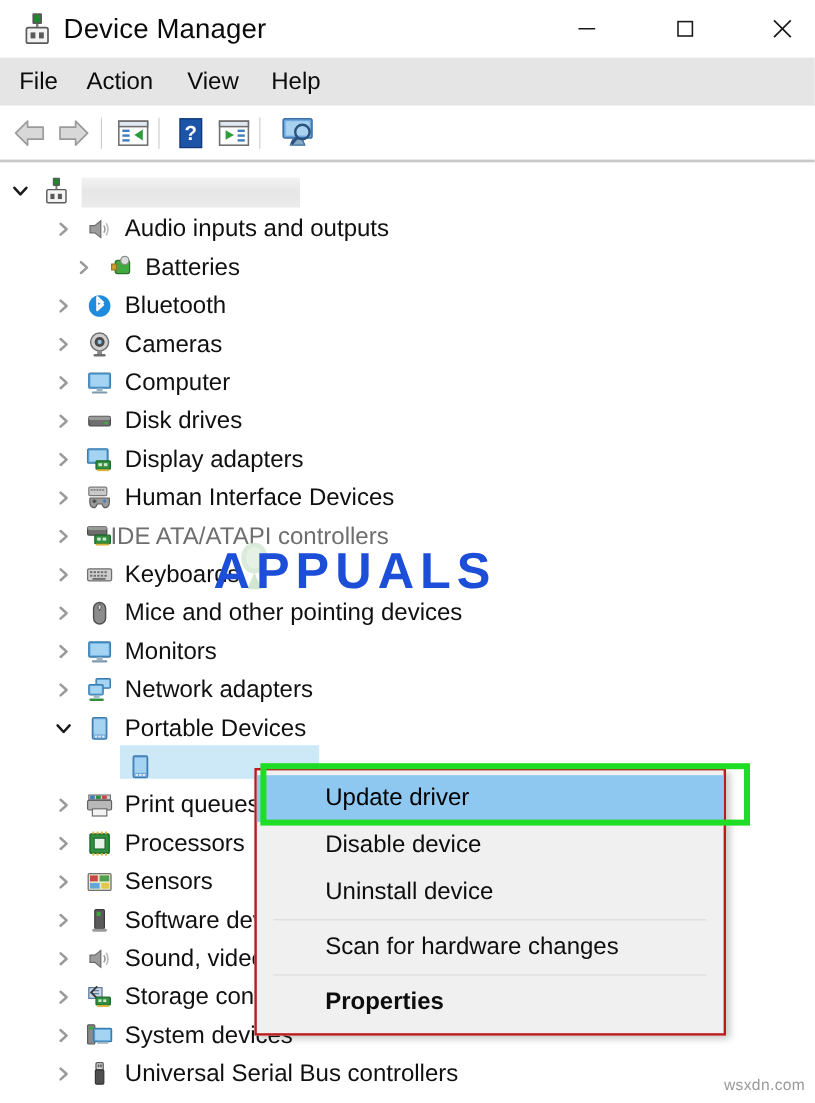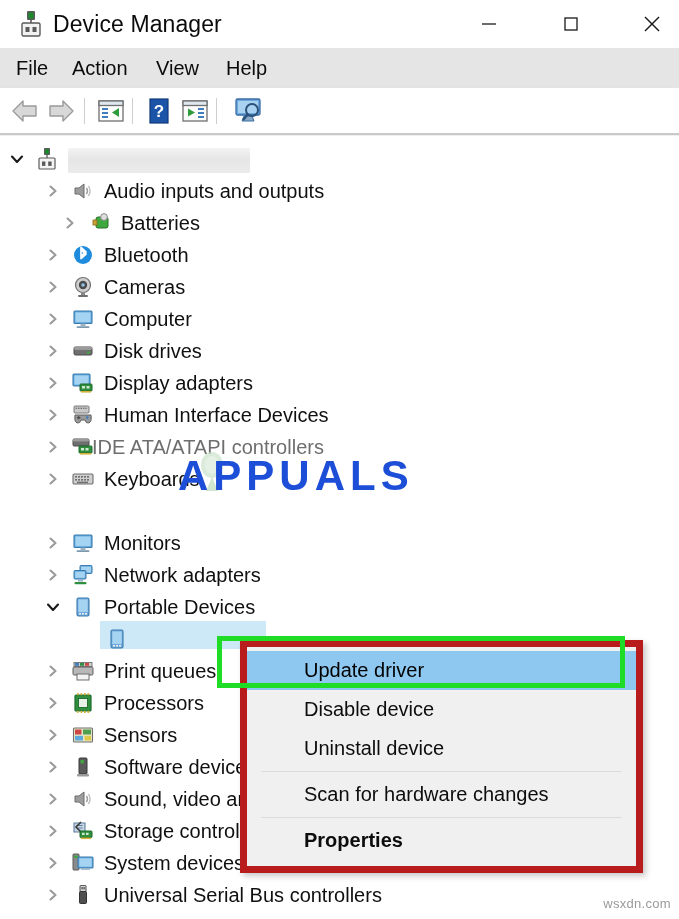--- a/index.html
+++ b/index.html
@@ -127,23 +127,23 @@
   }
   .wm-br{
     position:absolute;right:8px;bottom:8px;
     font-size:13px;color:#9a9a9a;
     font-family:"Liberation Sans", sans-serif;
     letter-spacing:0.3px;
   }
 
   
   .ctx{
-    position:absolute;left:240px;top:640px;width:389px;
+    position:absolute;left:212px;top:640px;width:389px;
     background:#f0f0f0;
-    border:7px solid #b91c1c;
+    border:2px solid #b91c1c;
     box-shadow:3px 3px 6px rgba(0,0,0,0.22);
   }
   .ctx-item{
     position:relative;height:39px;line-height:39px;
     padding-left:57px;
     font-size:20px;color:#0d0d0d;white-space:nowrap;
   }
   .ctx-item.bold{font-weight:bold;}
   .ctx-item.hl{
     background:#8ec7f0;
@@ -463,20 +463,35 @@
             <rect x="9" y="11" width="2" height="1.6"></rect>
             <rect x="12" y="11" width="2" height="1.6"></rect>
             <rect x="15" y="11" width="2" height="1.6"></rect>
             <rect x="5" y="13.6" width="11" height="1.6"></rect>
           </g>
         </svg>
     </span>
     <span class="lbl" style="left:104px;">Keyboards</span>
   </div>
 
+  <div class="row" style="top:358px;">
+    <span class="twisty" style="left:42px;">
+      <svg width="14" height="14" viewBox="0 0 14 14">
+          <path d="M4.5 2.5 L9.5 7 L4.5 11.5" fill="none" stroke="#9a9a9a" stroke-width="2.1" stroke-linecap="round" stroke-linejoin="round"></path>
+        </svg>
+    </span>
+    <span class="ic" style="left:72px;">
+      <svg width="22" height="22" viewBox="0 0 22 22">
+          <rect x="6" y="2" width="10" height="18" rx="5" fill="#8c8c8c" stroke="#4f4f4f" stroke-width="1.2"></rect>
+          <line x1="11" y1="3" x2="11" y2="9" stroke="#4f4f4f" stroke-width="1"></line>
+          <rect x="9.8" y="4" width="2.4" height="4" rx="1.2" fill="#e0e0e0" stroke="#4f4f4f" stroke-width="0.8"></rect>
+        </svg>
+    </span>
+    <span class="lbl" style="left:104px;">Mice and other pointing devices</span>
+  </div>
 
   <div class="row" style="top:390px;">
     <span class="twisty" style="left:42px;">
       <svg width="14" height="14" viewBox="0 0 14 14">
           <path d="M4.5 2.5 L9.5 7 L4.5 11.5" fill="none" stroke="#9a9a9a" stroke-width="2.1" stroke-linecap="round" stroke-linejoin="round"></path>
         </svg>
     </span>
     <span class="ic" style="left:72px;">
       <svg width="22" height="22" viewBox="0 0 22 22">
           <rect x="2" y="3" width="18" height="12.5" rx="1" fill="#5fa8dd" stroke="#3b7bad" stroke-width="1.1"></rect>

